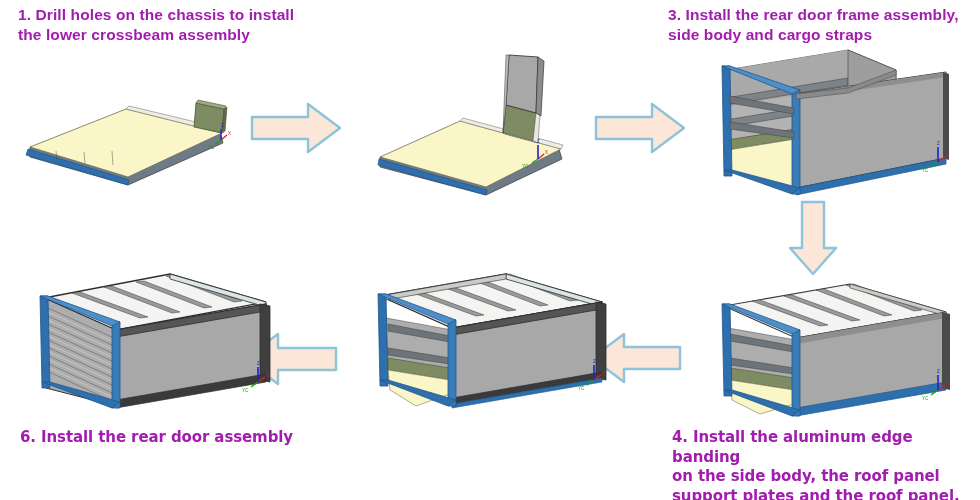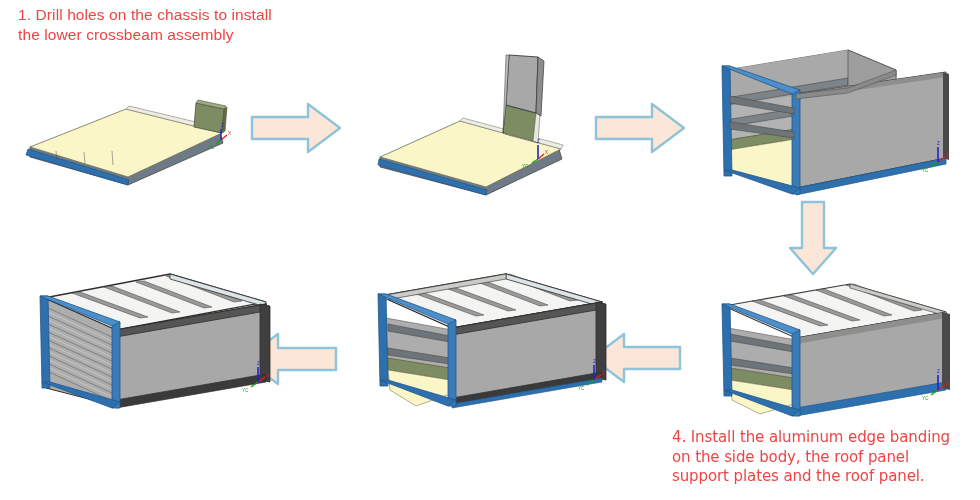--- a/index.html
+++ b/index.html
@@ -11,23 +11,24 @@
     color:#231f20;
     overflow:hidden;
     position:relative;
   }
   #stage{position:absolute;inset:0;}
 
   .caption{
     position:absolute;
     font-size:15.5px;
     line-height:1.30;
-    color:#ef4444;
+    color:#a21caf;
     white-space:pre-line;
     letter-spacing:.1px;
+    font-weight:bold;
   }
   .caption.bottom{
     font-family:"DejaVu Sans",sans-serif;
     font-size:15px;
     letter-spacing:-.1px;
   }
 
   .cap1{left:18px;top:5px;width:300px;}
   .cap2{left:392px;top:5px;width:270px;}
   .cap3{left:668px;top:5px;width:300px;}
@@ -41,23 +42,26 @@
   .arrow{position:absolute;}
   .arrow svg{display:block;}
 </style>
 </head>
 <body>
 
 <div id="stage">
 
   <div class="caption cap1">1. Drill holes on the chassis to install
 the lower crossbeam assembly</div>
+  <div class="caption cap3">3. Install the rear door frame assembly,
+side body and cargo straps</div>
   <div class="caption bottom cap4">4. Install the aluminum edge banding
 on the side body, the roof panel
 support plates and the roof panel.</div>
+  <div class="caption bottom cap6">6. Install the rear door assembly</div>
 
   <div class="scene" style="left:8px;top:85px;">
     <svg width="240" height="105" viewBox="0 0 240 105">
 
       <polygon points="22,72 120,100 215,58 212,48 22,62" fill="#6E7B86" stroke="#3A3A3A" stroke-width="0.7"></polygon>
 
       <polygon points="18,70 120,100 121,95 20,64" fill="#2E6FAE" stroke="#21578C" stroke-width="0.7"></polygon>
 
       <polygon points="22,62 120,92 214,48 118,24" fill="#FAF6C8" stroke="#6E6E55" stroke-width="0.8"></polygon>
 

